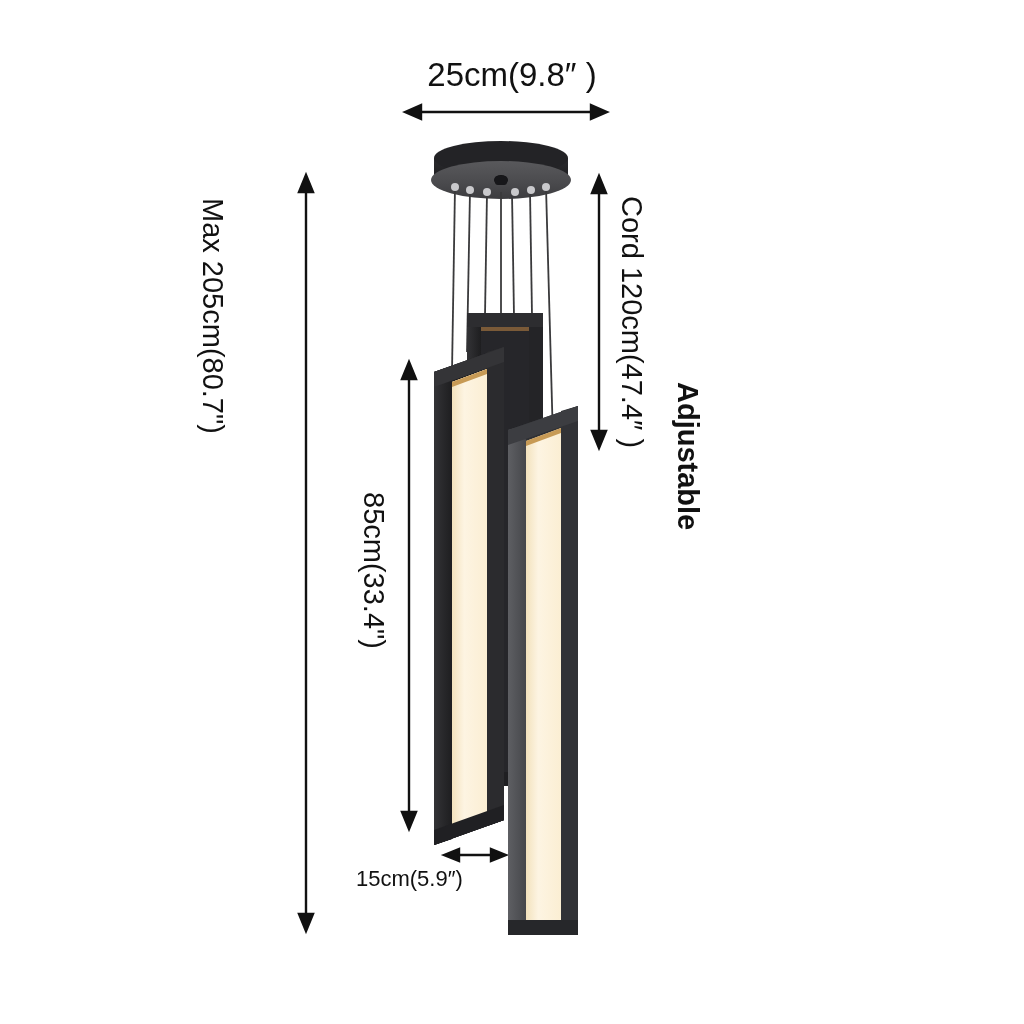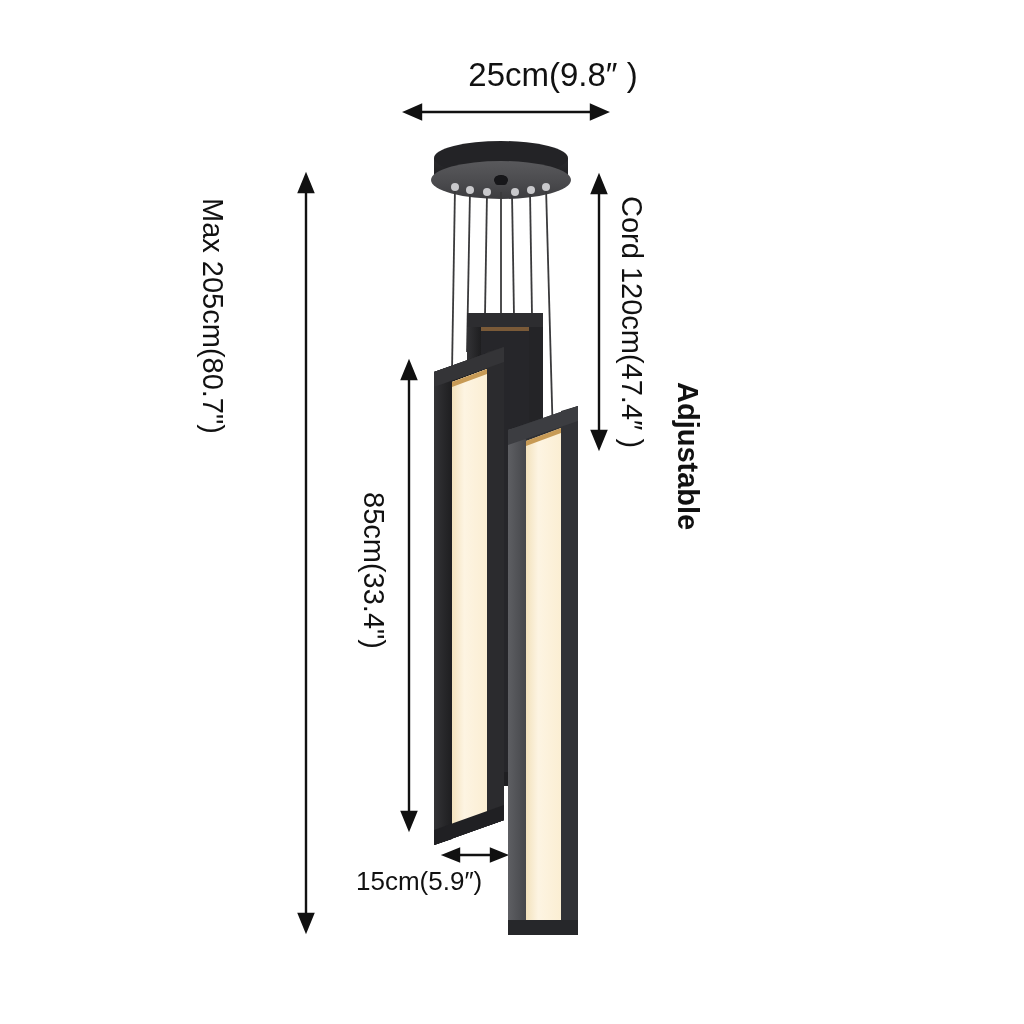--- a/index.html
+++ b/index.html
@@ -33,26 +33,25 @@
   }
   .rot-cw {
     transform-origin: 0 0;
     transform: rotate(90deg);
   }
   #label-width-top {
     left: 512px;
     top: 58px;
     transform: translateX(-50%);
     font-size: 33px;
-    margin-left: 41px;
   }
   #label-depth-bottom {
     left: 356px;
     top: 868px;
-    font-size: 26px;
+    font-size: 22px;
   }
   #label-max-height {
     left: 227px;
     top: 198px;
     font-size: 29px;
   }
   #label-drop-height {
     left: 388px;
     top: 492px;
     font-size: 29px;

